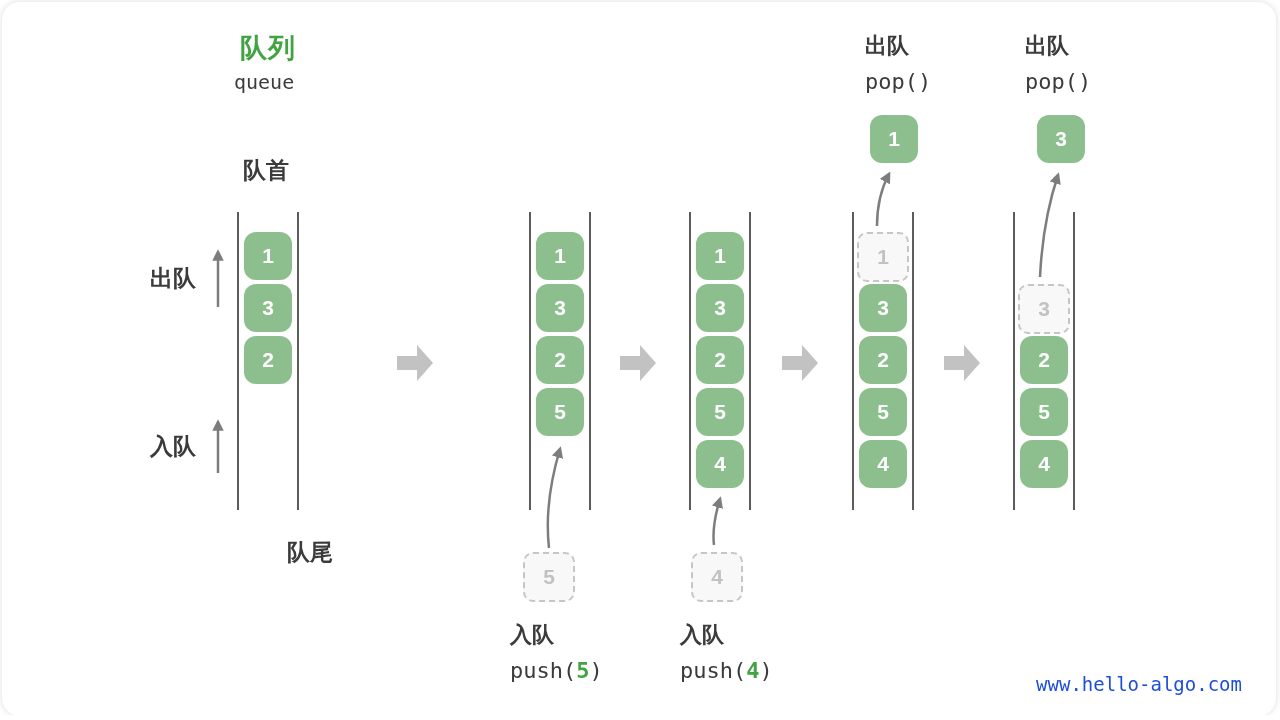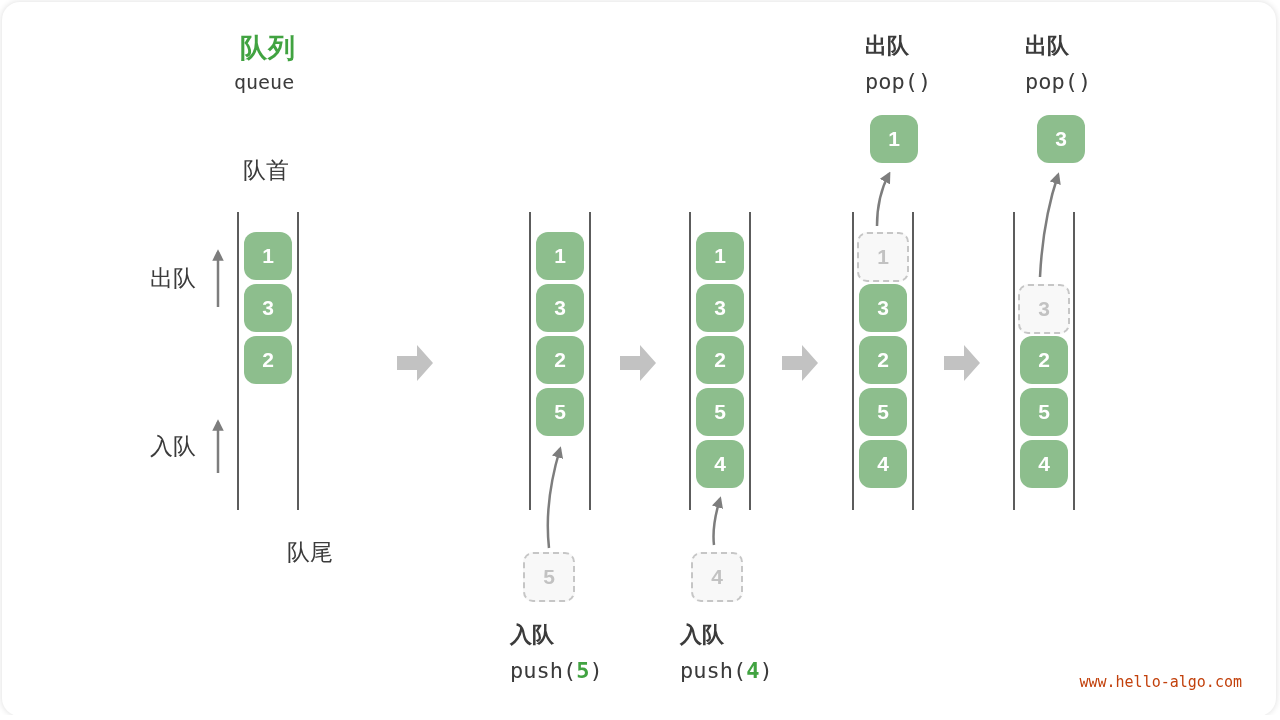--- a/index.html
+++ b/index.html
@@ -14,21 +14,21 @@
   }
   .abs{position:absolute;}
   .title{
     left:240px;top:30px;font-size:27px;font-weight:bold;color:#41A341;
     letter-spacing:1px;
   }
   .subtitle{
     left:234px;top:70px;font-size:20px;color:#3B3B3B;
     font-family:"DejaVu Sans Mono","Liberation Mono",monospace;
   }
-  .side-label{font-size:23px;font-weight:normal;color:#3B3B3B;text-align:center;}
+  .side-label{font-size:23px;font-weight:bold;color:#3B3B3B;text-align:center;}
   .lbl-front{left:243px;top:155px;}
   .lbl-rear{left:243px;top:537px;margin-left:44px;}
   .lbl-deq-side{left:150px;top:263px;}
   .lbl-enq-side{left:150px;top:431px;}
 
   .column{position:absolute;top:212px;width:62px;height:298px;}
   .wall{position:absolute;top:0;width:2px;height:298px;background:#5C5C5C;}
   .wall.left{left:0;}
   .wall.right{right:0;}
   .qbox{
@@ -57,21 +57,21 @@
   .op-label .line2{
     font-size:22px;font-family:"DejaVu Sans Mono","Liberation Mono",monospace;
     display:block;white-space:pre;
   }
   .op-label .num{color:#41A341;font-weight:bold;}
   .op-push-1{left:510px;top:620px;}
   .op-push-2{left:680px;top:620px;}
   .op-pop-1{left:865px;top:31px;}
   .op-pop-2{left:1025px;top:31px;}
   .watermark{
-    right:38px;top:673px;font-size:15px;color:#c2410c;
+    right:38px;top:673px;font-size:19px;color:#1d4ed8;
     font-family:"DejaVu Sans Mono","Liberation Mono",monospace;
   }
   svg.overlay{position:absolute;left:0;top:0;pointer-events:none;}
 </style>
 </head>
 <body>
 
 <div class="canvas">
   <div class="card"></div>
 

